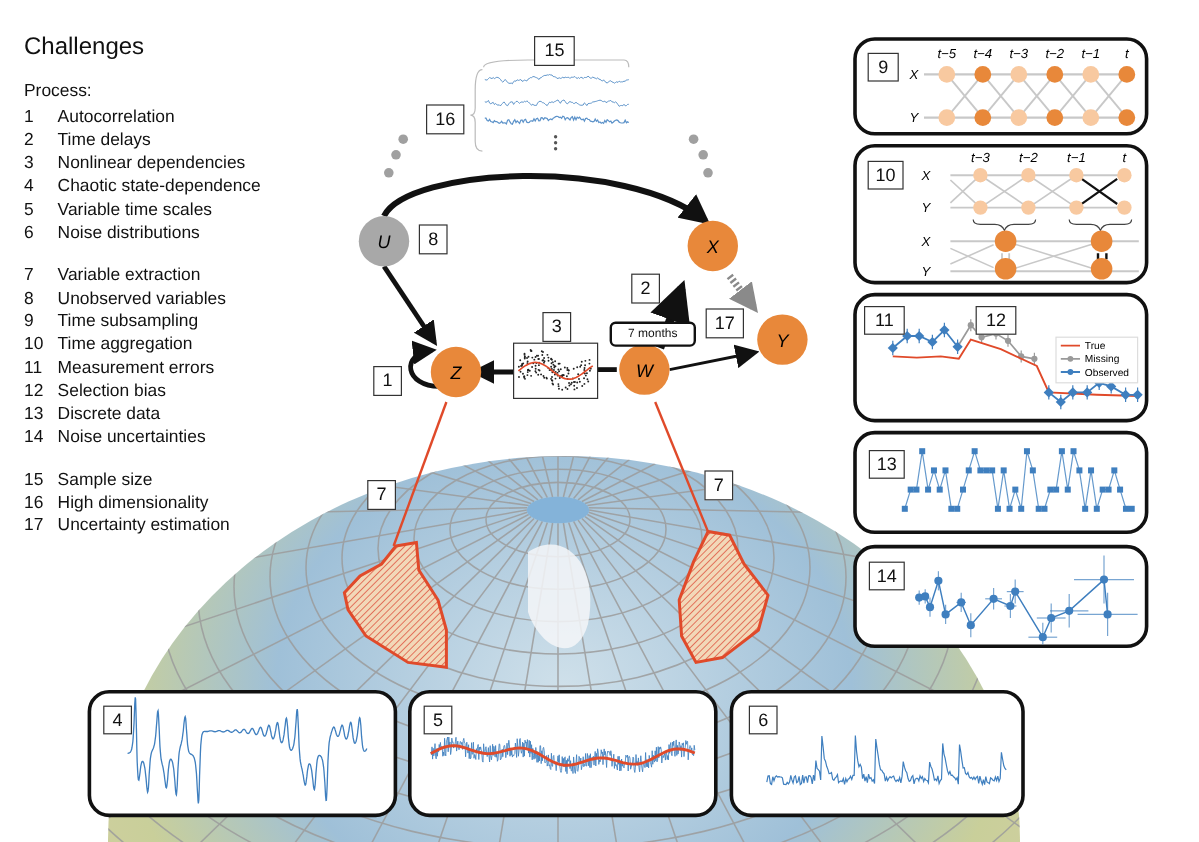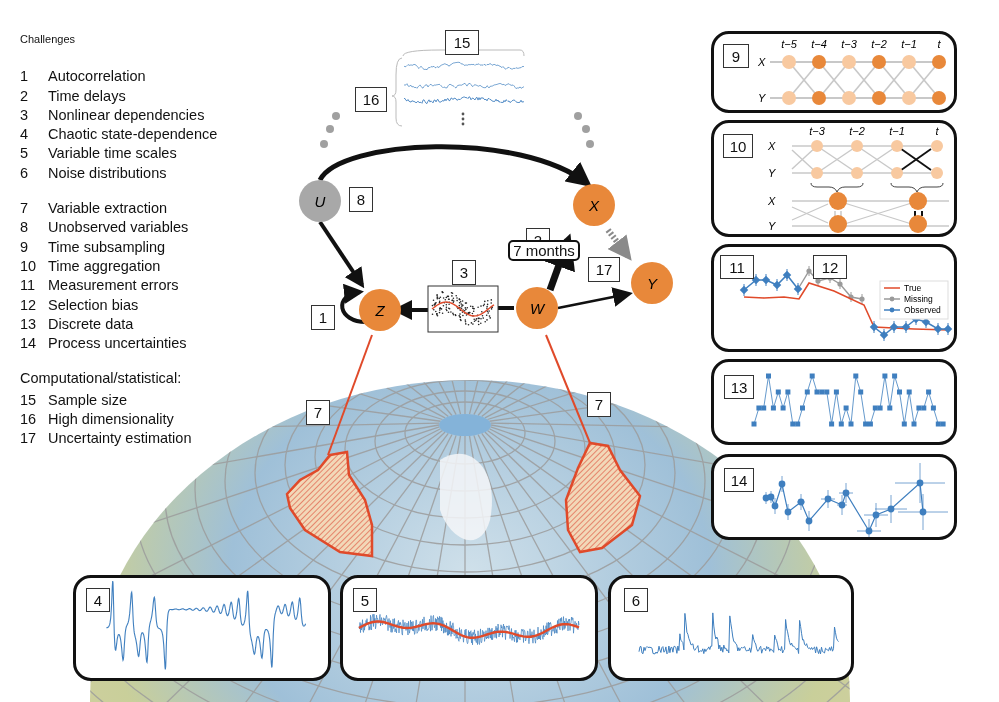--- a/index.html
+++ b/index.html
@@ -1,20 +1,20 @@
 <!DOCTYPE html>
 <html><head>
 <meta charset="utf-8">
 <style>
   html,body{margin:0;padding:0;background:#fff;}
   body{width:999px;height:702px;position:relative;overflow:hidden;font-family:"Liberation Sans",sans-serif;color:#111;}
   #globe{position:absolute;left:0;top:0;}
   #diagram{position:absolute;left:0;top:0;}
   .legend{position:absolute;left:20px;top:30px;font-size:14.5px;line-height:19.3px;}
-  .legend .title{font-size:11px;margin-bottom:18px;}
+  .legend .title{font-size:20px;margin-bottom:18px;}
   .legend .sec{margin-top:0;margin-bottom:2px;}
   .legend .gap{height:16px;}
   .legend .row{display:flex;}
   .legend .num{width:28px;}
   .panel{position:absolute;background:#fff;border:3px solid #111;border-radius:18px;box-sizing:border-box;}
   .lbl{position:absolute;background:#fff;border:1px solid #333;font-size:15px;display:flex;align-items:center;justify-content:center;box-sizing:border-box;}
   .panel svg{position:absolute;left:0;top:0;}
   .node-text{font-family:"Liberation Sans",sans-serif;font-style:italic;font-size:15px;}
 </style>
 </head>
@@ -323,20 +323,21 @@
   <g fill="#555">
       <circle cx="463" cy="114" r="1.4"></circle>
       <circle cx="463" cy="119" r="1.4"></circle>
       <circle cx="463" cy="124" r="1.4"></circle>
     </g>
 </svg>
 
 <div class="legend">
   <div class="title">Challenges</div>
   <div id="sections">
+      <div class="sec">Process:</div>
       <div class="row">
         <span class="num">1</span>
         <span>Autocorrelation</span>
       </div>
       <div class="row">
         <span class="num">2</span>
         <span>Time delays</span>
       </div>
       <div class="row">
         <span class="num">3</span>
@@ -378,24 +379,23 @@
       <div class="row">
         <span class="num">12</span>
         <span>Selection bias</span>
       </div>
       <div class="row">
         <span class="num">13</span>
         <span>Discrete data</span>
       </div>
       <div class="row">
         <span class="num">14</span>
-        <span>Process uncertainties</span>
+        <span>Noise uncertainties</span>
       </div>
       <div class="gap"></div>
-      <div class="sec">Computational/statistical:</div>
       <div class="row">
         <span class="num">15</span>
         <span>Sample size</span>
       </div>
       <div class="row">
         <span class="num">16</span>
         <span>High dimensionality</span>
       </div>
       <div class="row">
         <span class="num">17</span>
@@ -404,21 +404,21 @@
     </div>
 </div>
 
 <div class="lbl" style="left:445px;top:30px;width:34px;height:25px;">15</div>
 <div class="lbl" style="left:355px;top:87px;width:32px;height:25px;">16</div>
 <div class="lbl" style="left:349px;top:187px;width:24px;height:25px;">8</div>
 <div class="lbl" style="left:311px;top:305px;width:24px;height:25px;">1</div>
 <div class="lbl" style="left:452px;top:260px;width:24px;height:25px;">3</div>
 <div class="lbl" style="left:526px;top:228px;width:24px;height:25px;">2</div>
 <div class="lbl" style="left:588px;top:257px;width:32px;height:25px;">17</div>
-<div class="lbl" style="left:508px;top:240px;width:72px;height:21px;border:2.5px solid #111;border-radius:5px;font-size:15px;">7 months</div>
+<div class="lbl" style="left:508px;top:268px;width:72px;height:21px;border:2.5px solid #111;border-radius:5px;font-size:10px;">7 months</div>
 <div class="lbl" style="left:306px;top:400px;width:24px;height:25px;">7</div>
 <div class="lbl" style="left:587px;top:392px;width:24px;height:25px;">7</div>
 
 <div class="panel" style="left:711px;top:31px;width:246px;height:82px;text-decoration:underline;">
   <svg id="svg9" width="240" height="76">
       <text x="75" y="14" text-anchor="middle" font-size="11" font-style="italic">t−5</text>
       <text x="105" y="14" text-anchor="middle" font-size="11" font-style="italic">t−4</text>
       <text x="135" y="14" text-anchor="middle" font-size="11" font-style="italic">t−3</text>
       <text x="165" y="14" text-anchor="middle" font-size="11" font-style="italic">t−2</text>
       <text x="195" y="14" text-anchor="middle" font-size="11" font-style="italic">t−1</text>

